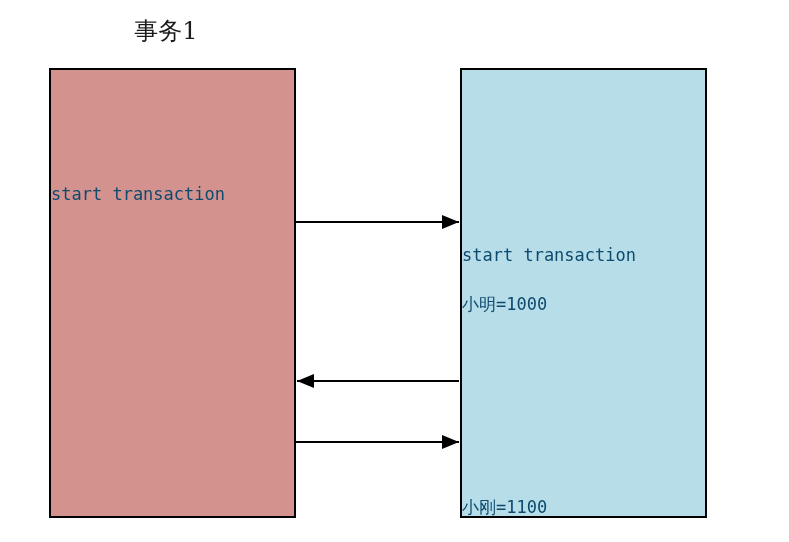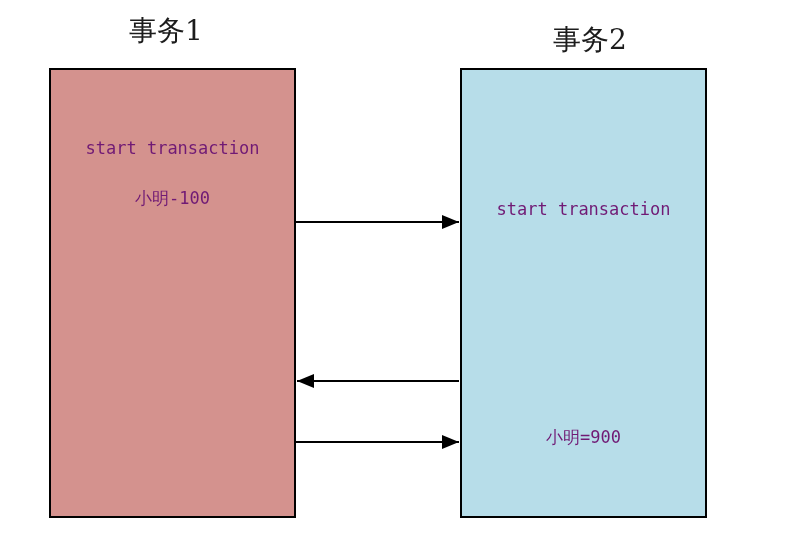--- a/index.html
+++ b/index.html
@@ -12,21 +12,21 @@
     width: 789px;
     height: 542px;
     background: #ffffff;
     overflow: hidden;
     font-family: "DejaVu Sans Mono", "Liberation Mono", monospace;
   }
   .col-title {
     position: absolute;
     transform: translateX(-50%);
     font-family: "DejaVu Serif", "Liberation Serif", serif;
-    font-size: 28px;
+    font-size: 24px;
     line-height: 30px;
     color: #1c1c1c;
     white-space: nowrap;
   }
   .title-left  { left: 166px; top: 16px; }
   .title-right { left: 590px; top: 25px; }
 
   .txn-box {
     position: absolute;
     top: 68px;
@@ -35,25 +35,25 @@
     border: 2px solid #000000;
     box-sizing: border-box;
   }
   .box-left  { left: 49px;  background: #d4928e; }
   .box-right { left: 460px; background: #b7dde9; }
 
   .stmt {
     position: absolute;
     left: 0;
     width: 100%;
-    text-align: center;
     font-size: 17px;
     line-height: 24px;
-    color: #701a75;
+    color: #0c4a6e;
     white-space: nowrap;
+    margin-top: 46px;
   }
   
   .l-start  { top: 66px; }
   .l-op1    { top: 116px; }
   .l-op2    { top: 141px; }
   .l-commit { top: 296px; }
   
   .r-start  { top: 127px; }
   .r-r1a    { top: 176px; }
   .r-r1b    { top: 202px; }
@@ -88,30 +88,29 @@
   .arrow-2 { left: 297px; top: 380px; width: 162px; }
   .arrow-3 { left: 296px; top: 441px; width: 163px; }
 </style>
 </head>
 <body>
 
 <div class="canvas">
 
   <div class="col-title title-left">事务1</div>
 
-  <div class="col-title title-right">事务2</div>
 
   <div class="txn-box box-left" style="background: rgb(212, 146, 142);">
     <div class="stmt l-start">start transaction</div>
-    <div class="stmt l-op1">小明-100</div>
   </div>
 
   <div class="txn-box box-right" style="background: rgb(183, 221, 233);">
     <div class="stmt r-start">start transaction</div>
-    <div class="stmt r-r2a">小明=900</div>
+    <div class="stmt r-r1a">小明=1000</div>
+    <div class="stmt r-r2b">小刚=1100</div>
   </div>
 
   <div class="arrow arrow-1">
     <span class="head pt-right"></span>
   </div>
 
   <div class="arrow arrow-2">
     <span class="head pt-left"></span>
   </div>
 

